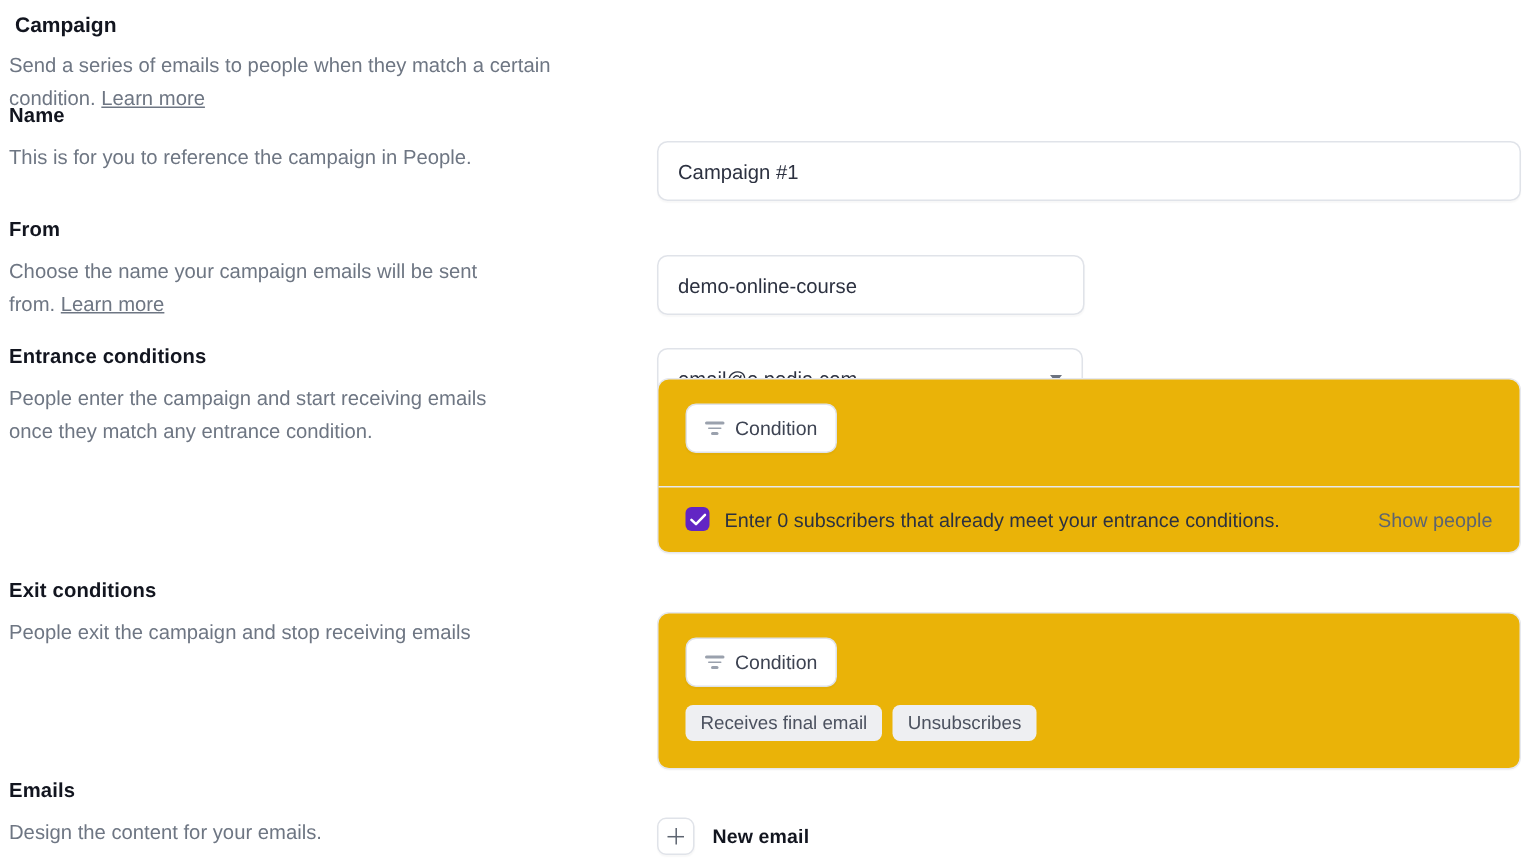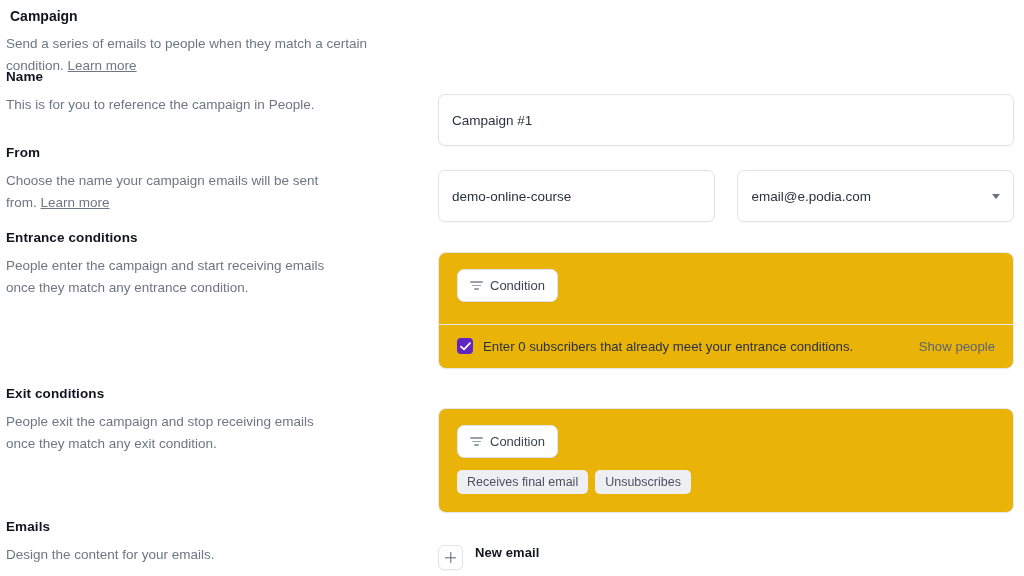--- a/index.html
+++ b/index.html
@@ -69,21 +69,21 @@
     font-size: 14px;
     font-weight: bold;
     color: #12151f;
     margin: 0 0 9px 4px;
     line-height: 16px;
   }
 
   
   .field {
     box-sizing: border-box;
-    height: 52px;
+    height: 40px;
     border: 1px solid #e0e3e9;
     border-radius: 7px;
     background: #ffffff;
     display: flex;
     align-items: center;
     padding: 0 13px;
     font-size: 13.5px;
     color: #2c3140;
     box-shadow: 0 1px 1px rgba(16,24,40,0.03);
   }
@@ -93,20 +93,21 @@
     overflow: hidden;
     text-overflow: ellipsis;
   }
   .field.full { width: 576px; }
   .field.half-a { width: 285px; }
   .field.half-b { width: 284px; }
 
   .from-row {
     display: flex;
     gap: 22px;
+    flex-direction: column;
   }
 
   .caret {
     flex: 0 0 auto;
     width: 0;
     height: 0;
     border-left: 4px solid transparent;
     border-right: 4px solid transparent;
     border-top: 5px solid #6b7280;
     margin-left: 8px;
@@ -209,21 +210,21 @@
   .show-people {
     flex: 0 0 auto;
     font-size: 13.2px;
     color: #5d6470;
     cursor: pointer;
   }
 
   
   .new-email {
     display: inline-flex;
-    align-items: flex-start;
+    align-items: center;
     gap: 12px;
     cursor: pointer;
   }
   .plus-box {
     box-sizing: border-box;
     width: 25px;
     height: 25px;
     border: 1px solid #e0e3e9;
     border-radius: 6px;
     background: #ffffff;
@@ -331,21 +332,20 @@
         </div>
       </div>
     </div>
   </div>
 
   <div class="row" style="top:386px;">
     <div class="col-left">
       <div class="section-title">Exit conditions</div>
       <div class="section-desc">
         <span>People exit the campaign and stop receiving emails</span><br>
-        <span>once they match any exit condition.</span>
       </div>
     </div>
     <div class="col-right" style="top:22px;">
       <div class="panel">
         <div class="panel-body">
           <div class="cond-btn">
             <span class="filter-icon">
                 <i></i>
                 <i></i>
                 <i></i>

